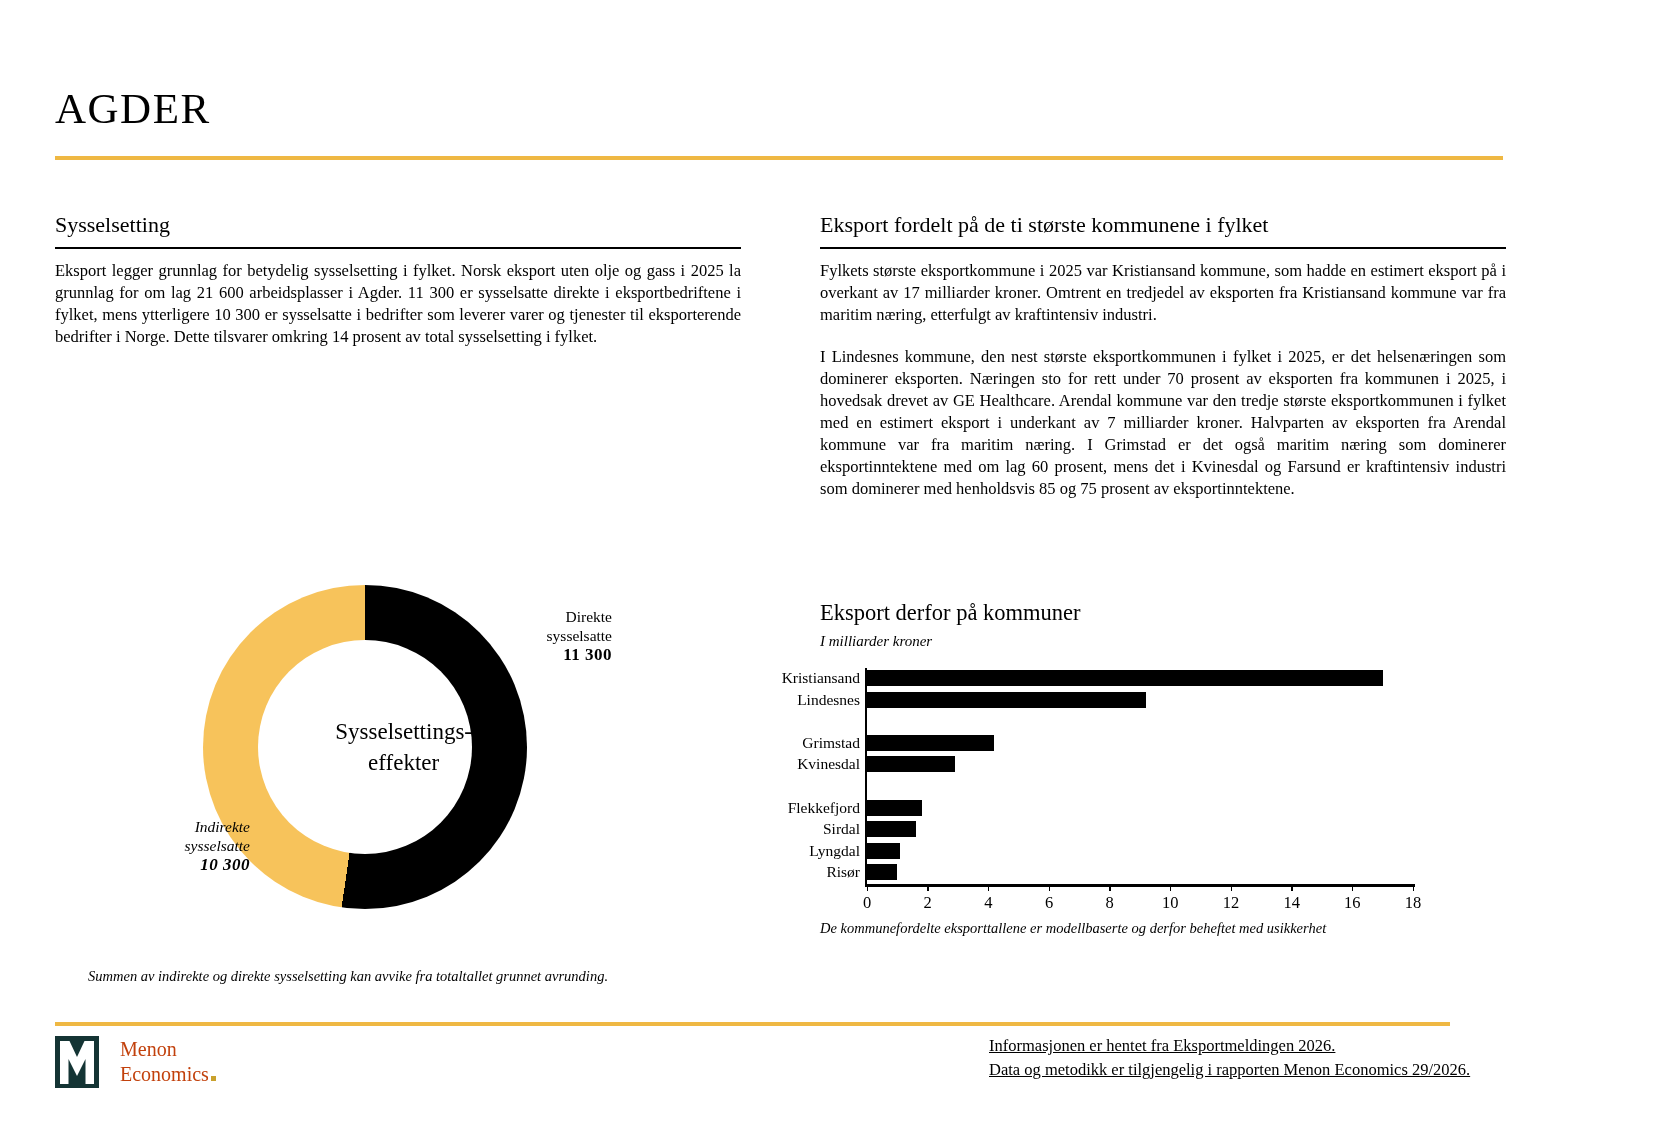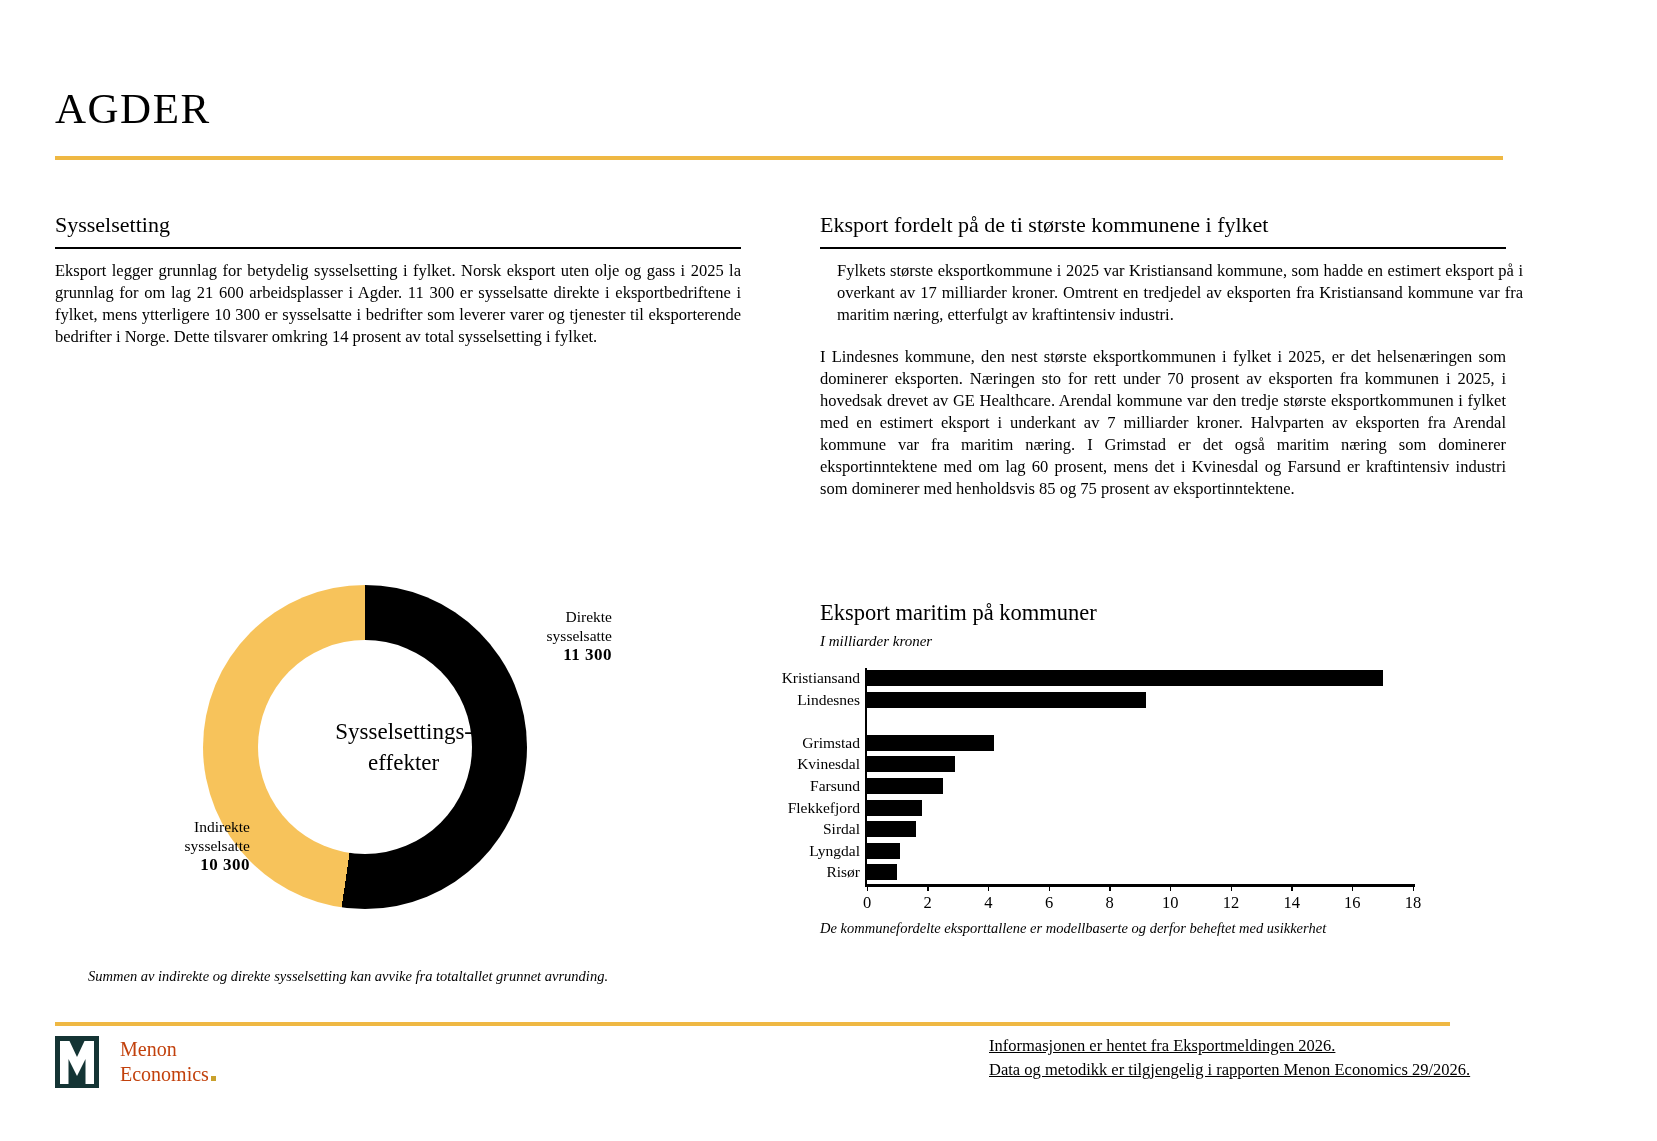--- a/index.html
+++ b/index.html
@@ -8,32 +8,32 @@
   .abs{position:absolute;}
   .page-title{left:55px;top:84px;font-size:43px;letter-spacing:1.5px;font-weight:500;}
   .gold-rule{height:4px;background:#EFB843;}
   .rule-top{left:55px;top:156px;width:1448px;}
   .rule-footer{left:55px;top:1022px;width:1395px;}
   .col-heading{font-size:22px;padding-bottom:9px;border-bottom:2px solid #000;}
   .heading-left{left:55px;top:212px;width:686px;}
   .heading-right{left:820px;top:212px;width:686px;}
   .body-par{font-size:16.5px;line-height:22px;text-align:justify;width:686px;}
   .p-left{left:55px;top:260px;}
-  .p-r1{left:837px;top:260px;}
+  .p-r1{left:820px;top:260px;}
   .p-r2{left:820px;top:346px;}
   
   .donut{left:203px;top:585px;width:324px;height:324px;border-radius:50%;}
   .donut-hole{position:absolute;left:55px;top:55px;right:55px;bottom:55px;
               background:#fff;border-radius:50%;display:flex;align-items:flex-end;
               justify-content:center;flex-direction:column;}
   .donut-center{font-size:23px;line-height:31px;text-align:center;}
   .slice-label{width:150px;text-align:right;font-size:15.5px;line-height:19px;}
   .slice-label b{font-size:17px;letter-spacing:.5px;}
   .lbl-direkte{left:462px;top:607px;}
-  .lbl-indirekte{left:100px;top:817px;}
+  .lbl-indirekte{left:100px;top:817px;font-style:italic;}
   .footnote{font-style:italic;font-size:14.5px;}
   .fn-donut{left:88px;top:968px;}
   .fn-bar{left:820px;top:920px;}
   
   .bar-title{left:820px;top:600px;font-size:22.5px;}
   .bar-subtitle{left:820px;top:633px;font-size:15px;font-style:italic;}
   #bar-plot{left:867px;top:668px;width:546px;height:216px;position:absolute;}
   .v-axis{position:absolute;left:-2px;top:0;width:2px;height:218px;background:#000;}
   .h-axis{position:absolute;left:-2px;top:216px;width:550px;height:2.5px;background:#000;}
   .bar-row{position:absolute;left:0;height:16px;}
@@ -76,44 +76,40 @@
   <span>sysselsatte</span><br>
   <b>11 300</b>
 </div>
 <div class="abs slice-label lbl-indirekte">
   <span>Indirekte</span><br>
   <span>sysselsatte</span><br>
   <b>10 300</b>
 </div>
 <div class="abs footnote fn-donut">Summen av indirekte og direkte sysselsetting kan avvike fra totaltallet grunnet avrunding.</div>
 
-<div class="abs bar-title">Eksport maritim på kommuner</div>
+<div class="abs bar-title">Eksport derfor på kommuner</div>
 <div class="abs bar-subtitle">I milliarder kroner</div>
 <div id="bar-plot">
   <div class="v-axis"></div>
   <div class="h-axis"></div>
 <div class="bar-row" style="top: 2px; width: 546px;">
       <span class="bar-label">Kristiansand</span>
       <div class="bar-rect" style="width: 515.7px; background: rgb(0, 0, 0);"></div>
     </div>
     <div class="bar-row" style="top: 23.6px; width: 546px;">
       <span class="bar-label">Lindesnes</span>
       <div class="bar-rect" style="width: 279.1px; background: rgb(0, 0, 0);"></div>
     </div>
     <div class="bar-row" style="top: 66.8px; width: 546px;">
       <span class="bar-label">Grimstad</span>
       <div class="bar-rect" style="width: 127.4px; background: rgb(0, 0, 0);"></div>
     </div>
     <div class="bar-row" style="top: 88.4px; width: 546px;">
       <span class="bar-label">Kvinesdal</span>
       <div class="bar-rect" style="width: 88px; background: rgb(0, 0, 0);"></div>
-    </div>
-    <div class="bar-row" style="top: 110px; width: 546px;">
-      <span class="bar-label">Farsund</span>
-      <div class="bar-rect" style="width: 75.8px; background: rgb(0, 0, 0);"></div>
     </div>
     <div class="bar-row" style="top: 131.6px; width: 546px;">
       <span class="bar-label">Flekkefjord</span>
       <div class="bar-rect" style="width: 54.6px; background: rgb(0, 0, 0);"></div>
     </div>
     <div class="bar-row" style="top: 174.8px; width: 546px;">
       <span class="bar-label">Lyngdal</span>
       <div class="bar-rect" style="width: 33.4px; background: rgb(0, 0, 0);"></div>
     </div>
     <div class="bar-row" style="top: 153.2px; width: 546px;">

